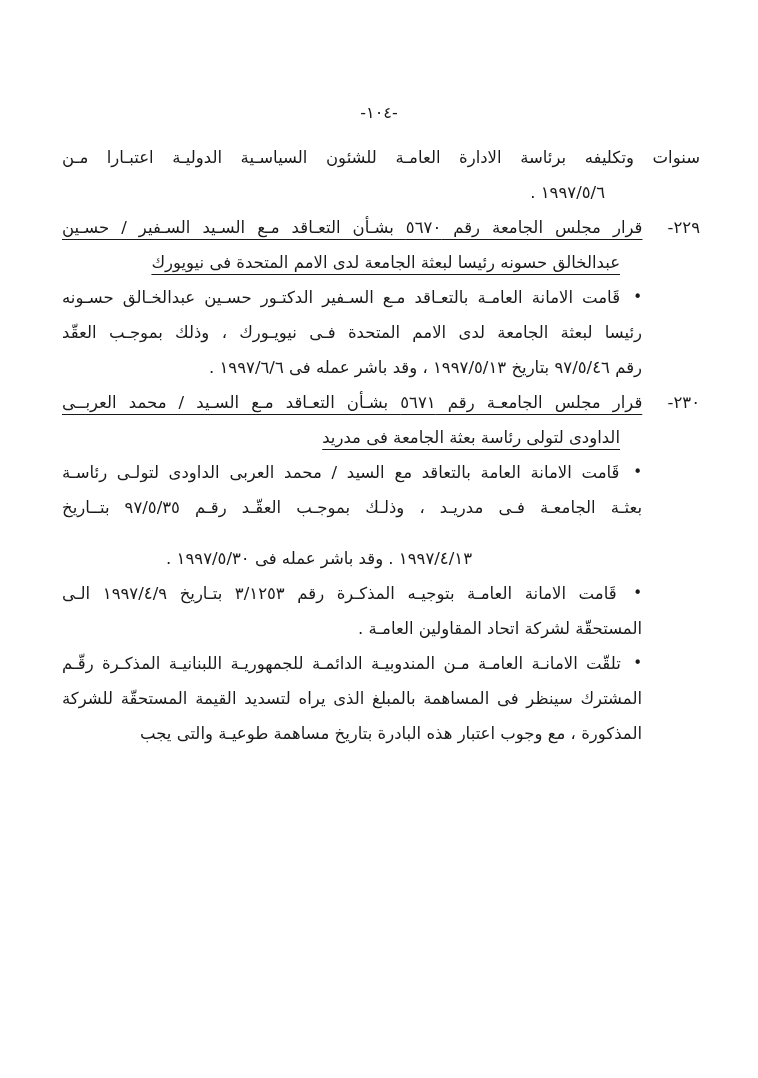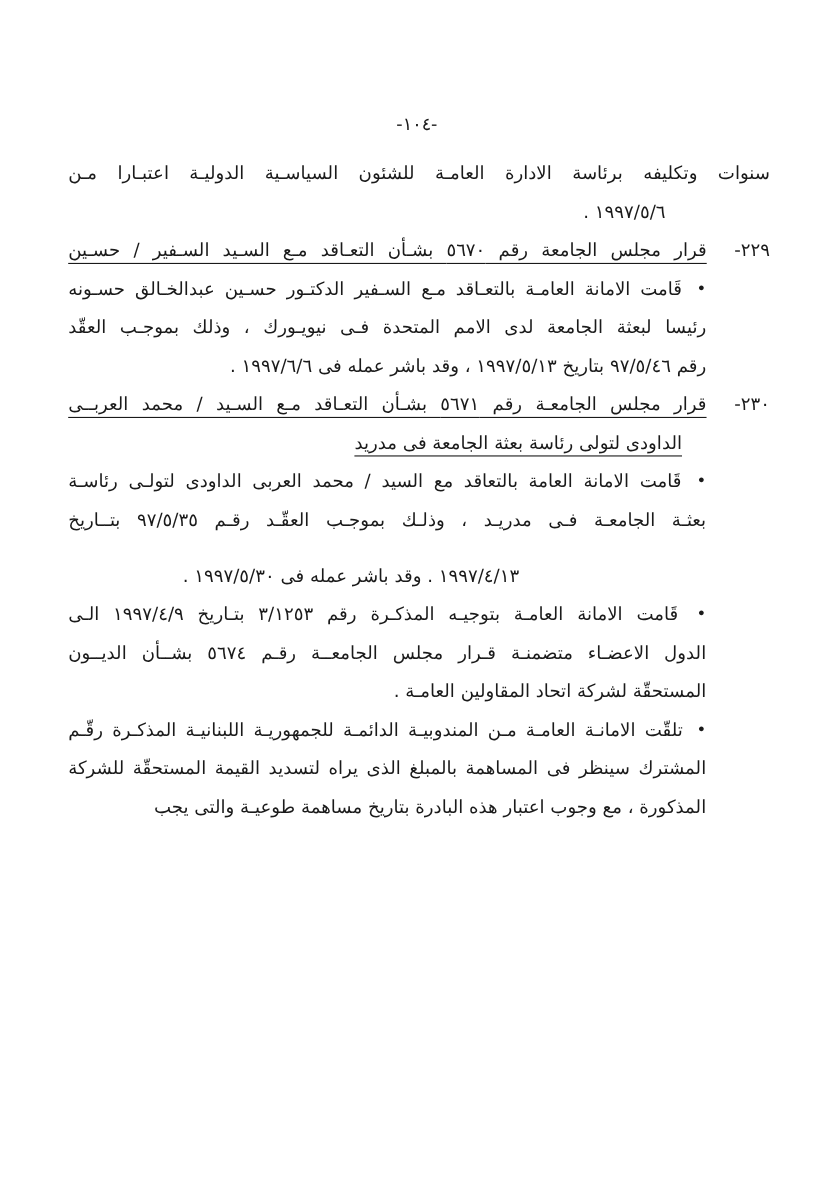--- a/index.html
+++ b/index.html
@@ -60,38 +60,38 @@
 
 <div class="page">
   <div class="page-number">-١٠٤-</div>
   <div class="content">
       <div class="block paragraph">
         <div class="line j"><span class="line-text">سنوات وتكليفه برئاسة الادارة العامـة للشئون السياسـية الدوليـة اعتبـارا مـن</span></div>
         <div class="line" style="padding-right: 95px;"><span class="line-text">١٩٩٧/٥/٦ .</span></div>
       </div>
       <div class="block item">
         <div class="line j"><span class="item-number">٢٢٩-</span> <span class="u line-text">قرار مجلس الجامعة رقم ٥٦٧٠ بشـأن التعـاقد مـع السـيد السـفير / حسـين</span></div>
+        <div class="line" style="padding-right: 80px;"><span class="u line-text">عبدالخالق حسونه رئيسا لبعثة الجامعة لدى الامم المتحدة فى نيويورك</span></div>
       </div>
       <div class="block bullet">
         <div class="line j" style="padding-right: 58px;"><span class="bullet-dot">•</span> <span class="line-text">قَامت الامانة العامـة بالتعـاقد مـع السـفير الدكتـور حسـين عبدالخـالق حسـونه</span></div>
         <div class="line j" style="padding-right: 58px;"><span class="line-text">رئيسا لبعثة الجامعة لدى الامم المتحدة فـى نيويـورك ، وذلك بموجـب العقّد</span></div>
         <div class="line" style="padding-right: 58px;"><span class="line-text">رقم ٩٧/٥/٤٦ بتاريخ ١٩٩٧/٥/١٣ ، وقد باشر عمله فى ١٩٩٧/٦/٦ .</span></div>
       </div>
       <div class="block item">
         <div class="line j"><span class="item-number">٢٣٠-</span> <span class="u line-text">قرار مجلس الجامعـة رقم ٥٦٧١ بشـأن التعـاقد مـع السـيد / محمد العربــى</span></div>
         <div class="line" style="padding-right: 80px;"><span class="u line-text">الداودى لتولى رئاسة بعثة الجامعة فى مدريد</span></div>
       </div>
       <div class="block bullet">
         <div class="line j" style="padding-right: 58px;"><span class="bullet-dot">•</span> <span class="line-text">قَامت الامانة العامة بالتعاقد مع السيد / محمد العربى الداودى لتولـى رئاسـة</span></div>
         <div class="line j" style="padding-right: 58px;"><span class="line-text">بعثـة الجامعـة فـى مدريـد ، وذلـك بموجـب العقّـد رقـم ٩٧/٥/٣٥ بتــاريخ</span></div>
         <div class="line" style="padding-right: 228px; margin-top: 16px;"><span class="line-text">١٩٩٧/٤/١٣ .  وقد باشر عمله فى ١٩٩٧/٥/٣٠ .</span></div>
       </div>
       <div class="block bullet">
         <div class="line j" style="padding-right: 58px;"><span class="bullet-dot">•</span> <span class="line-text">قَامت الامانة  العامـة بتوجيـه المذكـرة رقم ٣/١٢٥٣ بتـاريخ ١٩٩٧/٤/٩ الـى</span></div>
-        <div class="line j" style="padding-right: 58px;"><span class="line-text">الدول الاعضـاء متضمنـة قـرار مجلس الجامعــة رقـم ٥٦٧٤ بشــأن الديــون</span></div>
         <div class="line" style="padding-right: 58px;"><span class="line-text">المستحقّة لشركة اتحاد المقاولين العامـة .</span></div>
       </div>
       <div class="block bullet">
         <div class="line j" style="padding-right: 58px;"><span class="bullet-dot">•</span> <span class="line-text">تلقّت الامانـة العامـة مـن المندوبيـة الدائمـة للجمهوريـة اللبنانيـة المذكـرة رقّـم</span></div>
         <div class="line j" style="padding-right: 58px;"><span class="line-text">المشترك سينظر فى المساهمة بالمبلغ الذى يراه لتسديد القيمة المستحقّة للشركة</span></div>
         <div class="line" style="padding-right: 58px;"><span class="line-text">المذكورة ، مع وجوب اعتبار هذه البادرة بتاريخ مساهمة  طوعيـة والتى يجب</span></div>
       </div>
     </div>
 </div>
 

